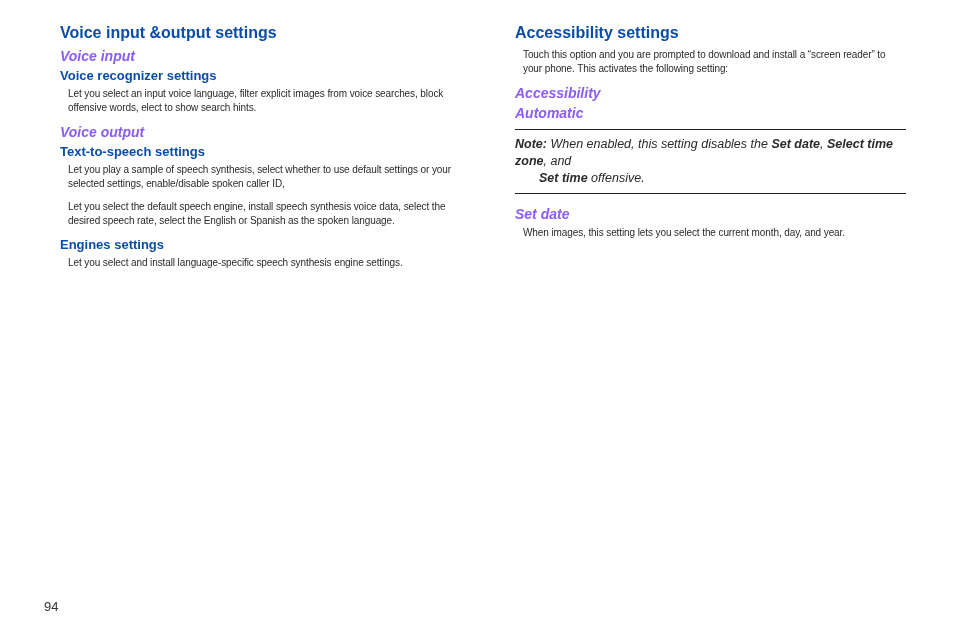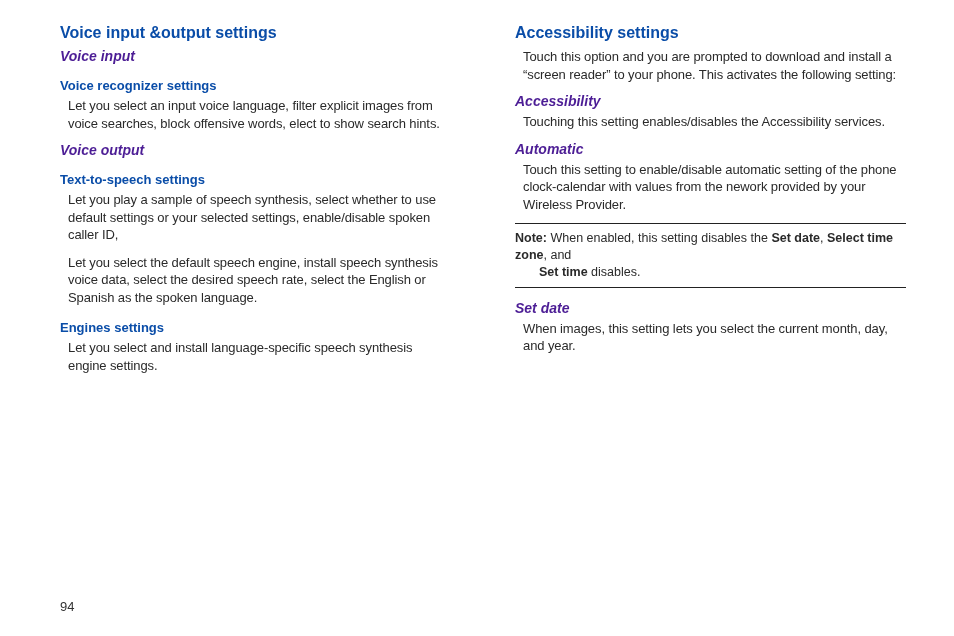--- a/index.html
+++ b/index.html
@@ -23,53 +23,54 @@
     .h1 {
       font-size: 16px;
       font-weight: bold;
       color: #0a4da8;
       margin-bottom: 6px;
     }
     .h2 {
       font-size: 14px;
       font-weight: bold;
       font-style: italic;
-      color: #4c1d95;
+      color: #8b5cf6;
       margin-top: 4px;
       margin-bottom: 4px;
     }
     .h3 {
       font-size: 13px;
       font-weight: bold;
       color: #0a4da8;
-      margin-top: 14px;
+      margin-top: 4px;
       margin-bottom: 2px;
     }
     .para {
-      font-size: 13px;
+      font-size: 10px;
       line-height: 1.35;
       color: #2a2a2a;
       margin: 4px 0 10px 8px;
       font-stretch: condensed;
       letter-spacing: -0.1px;
     }
     .note-box {
       border-top: 1px solid #222;
       border-bottom: 1px solid #222;
       padding: 6px 0;
       margin: 8px 0 12px 0;
       font-size: 12.5px;
       line-height: 1.35;
+      font-style: italic;
     }
     .note-box .bold { font-weight: bold; }
     .note-body { padding-left: 24px; }
     .page-num {
       position: absolute;
       bottom: 22px;
-      left: 60px;
+      left: 44px;
       font-size: 13px;
       color: #333;
       text-align: center;
     }
   </style>
 </head>
 <body>
 
 <div class="columns">
   <div class="col">
@@ -87,28 +88,26 @@
 
     <div class="h3">Engines settings</div>
     <div class="para">Let you select and install language-specific speech synthesis engine settings.</div>
   </div>
 
   <div class="col">
     <div class="h1">Accessibility settings</div>
     <div class="para">Touch this option and you are prompted to download and install a “screen reader” to your phone. This activates the following setting:</div>
 
     <div class="h2">Accessibility</div>
-    <div class="para">Touching this setting enables/disables the Accessibility services.</div>
 
     <div class="h2">Automatic</div>
-    <div class="para">Touch this setting to enable/disable automatic setting of the phone clock-calendar with values from the nework provided by your Wireless Provider.</div>
 
     <div class="note-box">
       <span class="bold">Note:</span><span> When enabled, this setting disables the </span><span class="bold">Set date</span><span>, </span><span class="bold">Select time zone</span><span>, and </span>
-      <div class="note-body"><span class="bold">Set time</span><span> disables.</span></div>
+      <div class="note-body"><span class="bold">Set time</span><span> offensive.</span></div>
     </div>
 
     <div class="h2">Set date</div>
     <div class="para">When images, this setting lets you select the current month, day, and year.</div>
   </div>
 </div>
 
 <div class="page-num">94</div>
 
 </body></html>

